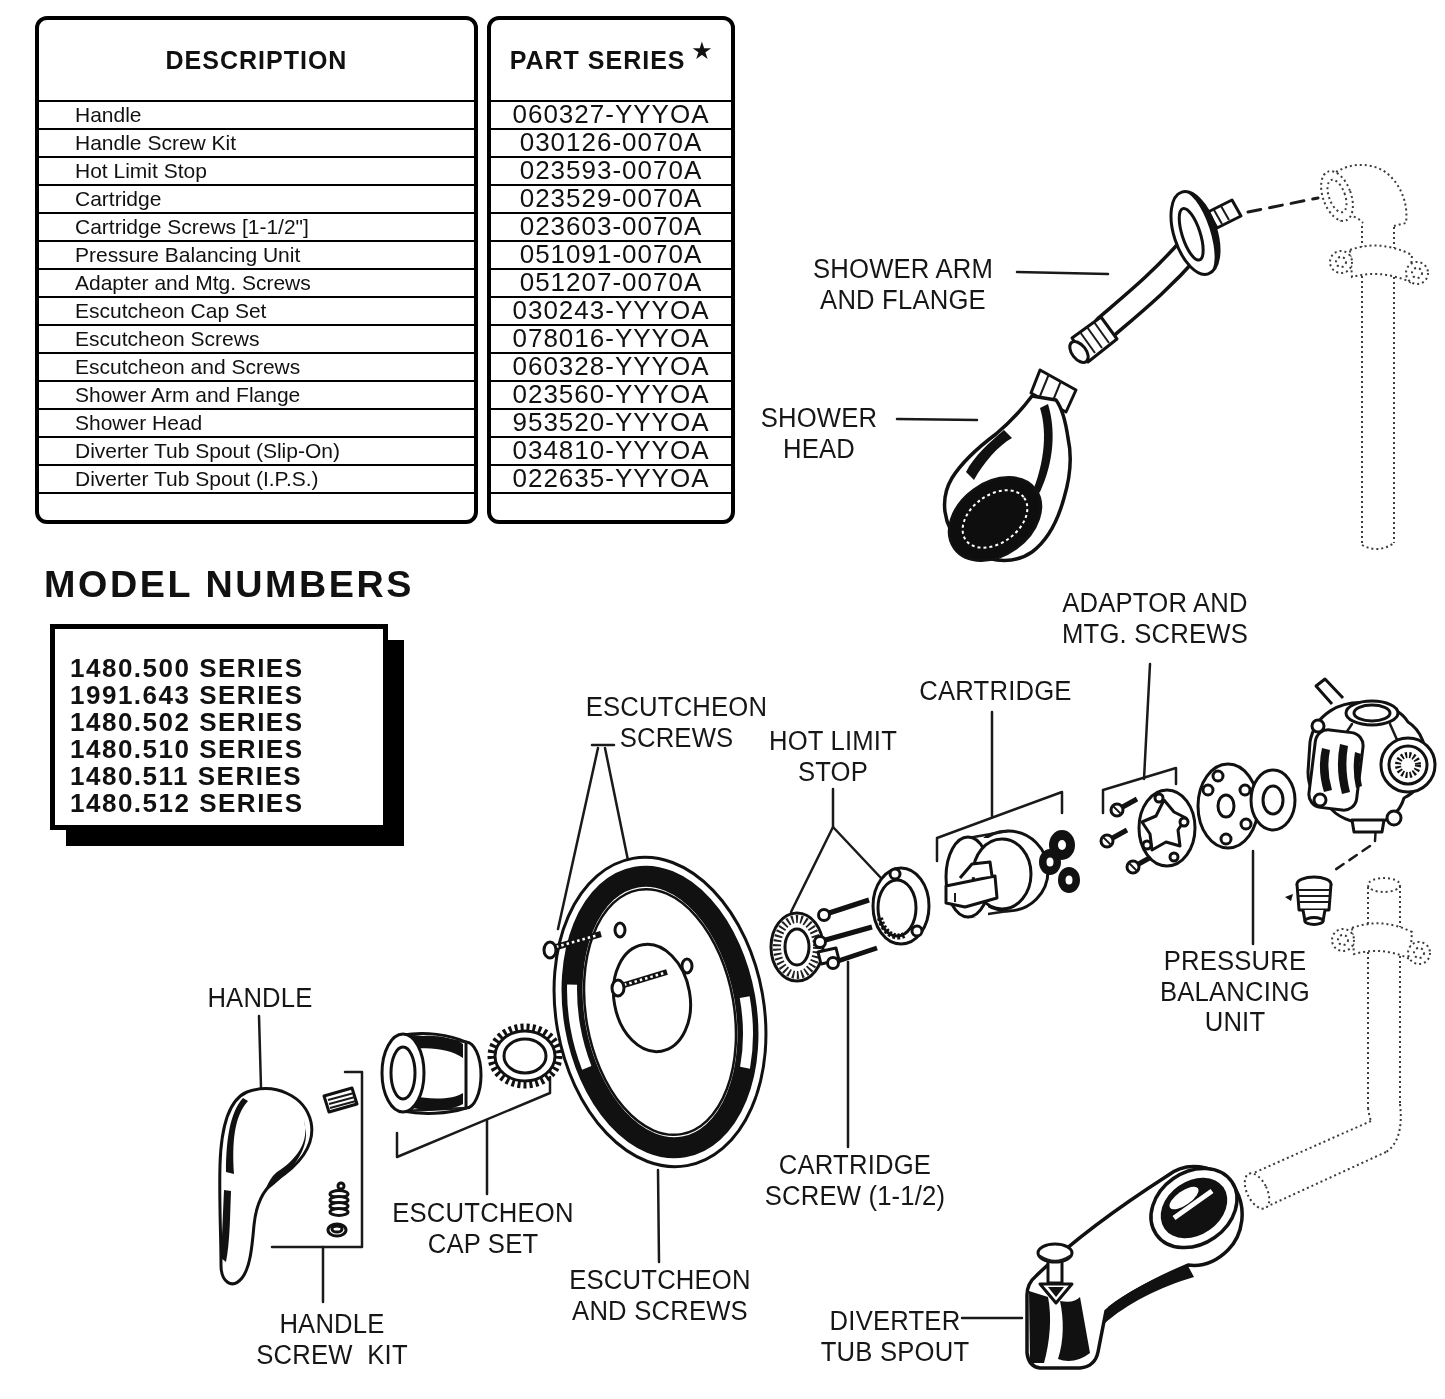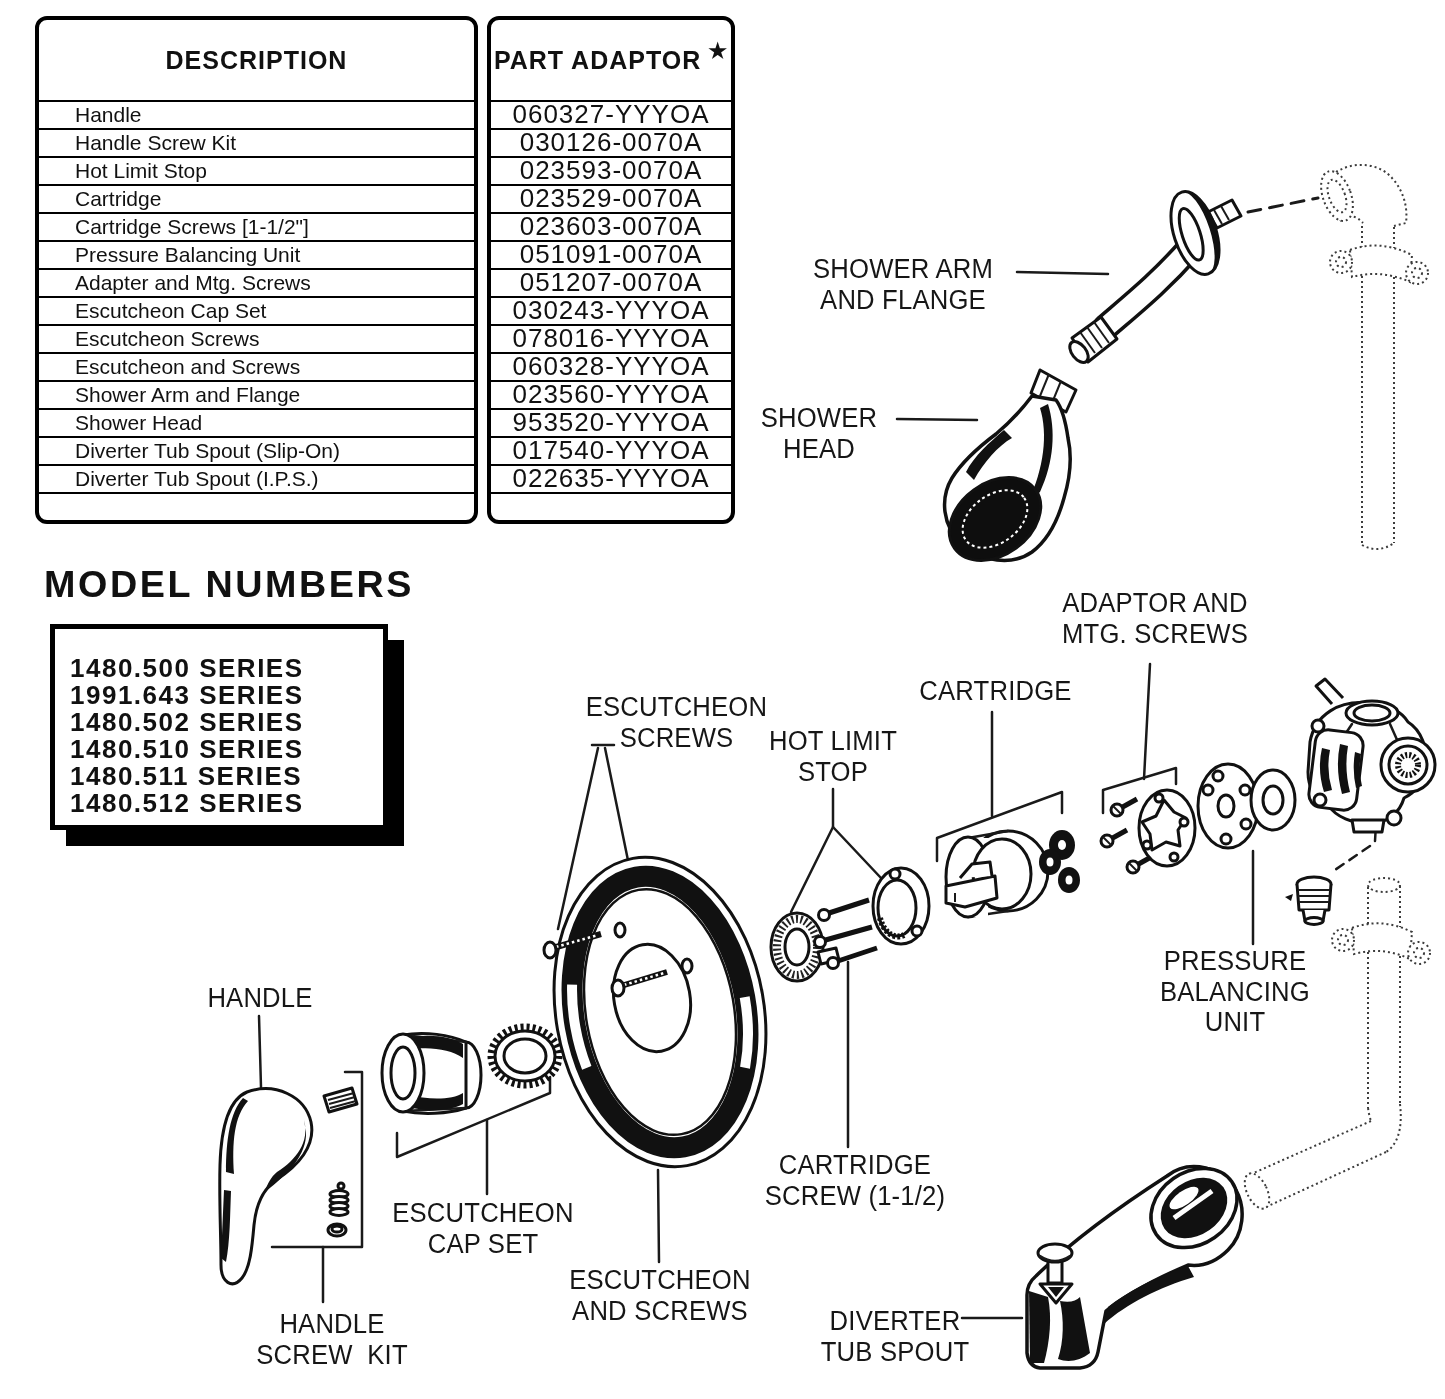--- a/index.html
+++ b/index.html
@@ -329,37 +329,37 @@
         <div class="trow tdesc">Escutcheon and Screws</div>
         <div class="trow tdesc">Shower Arm and Flange</div>
         <div class="trow tdesc">Shower Head</div>
         <div class="trow tdesc">Diverter Tub Spout (Slip-On)</div>
         <div class="trow tdesc">Diverter Tub Spout (I.P.S.)</div>
         <div class="trow"></div>
       </div>
   </div>
   <div class="panel" id="panel-part">
     <div class="thead">
-      <span>PART ADAPTOR</span>
+      <span>PART SERIES</span>
       <span class="star">★</span>
     </div>
     <div class="rows" id="part-rows">
         <div class="trow tpart">060327-YYYOA</div>
         <div class="trow tpart">030126-0070A</div>
         <div class="trow tpart">023593-0070A</div>
         <div class="trow tpart">023529-0070A</div>
         <div class="trow tpart">023603-0070A</div>
         <div class="trow tpart">051091-0070A</div>
         <div class="trow tpart">051207-0070A</div>
         <div class="trow tpart">030243-YYYOA</div>
         <div class="trow tpart">078016-YYYOA</div>
         <div class="trow tpart">060328-YYYOA</div>
         <div class="trow tpart">023560-YYYOA</div>
         <div class="trow tpart">953520-YYYOA</div>
-        <div class="trow tpart">017540-YYYOA</div>
+        <div class="trow tpart">034810-YYYOA</div>
         <div class="trow tpart">022635-YYYOA</div>
         <div class="trow"></div>
       </div>
   </div>
 
   <div id="model-title">MODEL NUMBERS</div>
   <div id="model-box">
       <div class="series-line">1480.500 SERIES</div>
       <div class="series-line">1991.643 SERIES</div>
       <div class="series-line">1480.502 SERIES</div>

